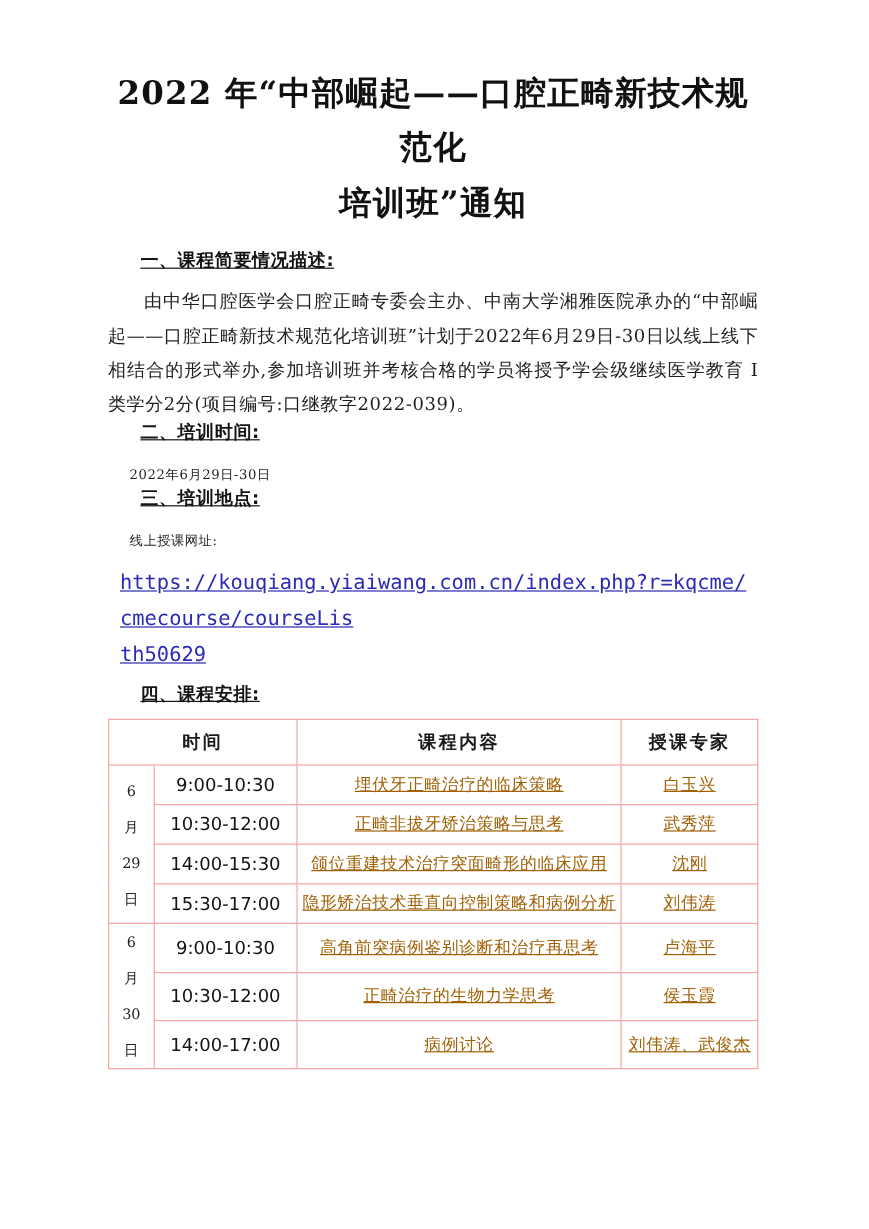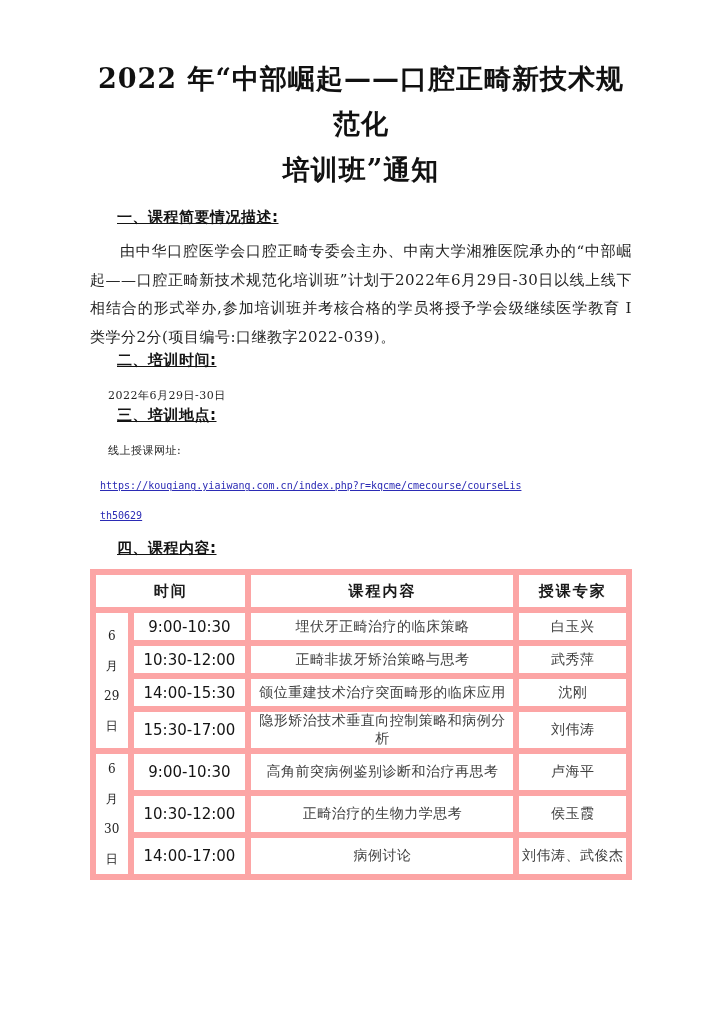--- a/index.html
+++ b/index.html
@@ -51,21 +51,21 @@
   p.plain-line {
     margin: 15px 0 0 0;
     padding-left: 18px;
     font-size: 11px;
     line-height: 21px;
     letter-spacing: 0.5px;
   }
   p.url-line {
     margin: 10px 0 0 0;
     padding-left: 10px;
-    font-size: 10px;
+    font-size: 17px;
     line-height: 30px;
   }
   p.url-line a {
     color: #2b2bb5;
     text-decoration: underline;
     font-family: "DejaVu Sans Mono", "Liberation Mono", monospace;
     letter-spacing: 0px;
     word-break: break-all;
     cursor: pointer;
   }
@@ -73,21 +73,21 @@
     margin-top: 11px;
     width: 100%;
     border-collapse: collapse;
     table-layout: fixed;
   }
   table.schedule col.c-date   { width: 7%; }
   table.schedule col.c-time   { width: 22%; }
   table.schedule col.c-content{ width: 50%; }
   table.schedule col.c-expert { width: 21%; }
   table.schedule th, table.schedule td {
-    border: 6px solid #fca5a5;
+    border: 1px solid #fca5a5;
     text-align: center;
     vertical-align: middle;
     padding: 0 2px;
     box-sizing: border-box;
   }
   table.schedule th {
     height: 38px;
     font-size: 15px;
     font-weight: 700;
     color: #1a1a1a;
@@ -95,22 +95,23 @@
     letter-spacing: 2px;
   }
   table.schedule td { height: 33px; }
   td.time-cell {
     font-family: "DejaVu Sans", "Liberation Sans", sans-serif;
     font-size: 15px;
     color: #141414;
   }
   td.content-cell, td.expert-cell {
     font-size: 14px;
-    color: #404040;
-    letter-spacing: 0.5px;
+    color: #a16207;
+    letter-spacing: 0.5px;
+    text-decoration: underline;
   }
   td.date-cell {
     font-size: 12px;
     color: #222222;
     padding: 4px 0;
   }
   td.date-cell div {
     line-height: 30px;
   }
 </style>
@@ -129,21 +130,21 @@
 
   <h2 class="sec-heading mt20">二、培训时间:</h2>
   <p class="plain-line">2022年6月29日-30日</p>
 
   <h2 class="sec-heading mt14">三、培训地点:</h2>
   <p class="plain-line">线上授课网址:</p>
   <p class="url-line">
     <a><span>https://kouqiang.yiaiwang.com.cn/index.php?r=kqcme/cmecourse/courseLis</span><br><span>th50629</span></a>
   </p>
 
-  <h2 class="sec-heading" style="margin-top:8px;">四、课程内容:</h2>
+  <h2 class="sec-heading" style="margin-top:8px;">四、课程安排:</h2>
 
   <table class="schedule">
     <colgroup>
       <col class="c-date">
         <col class="c-time">
         <col class="c-content">
         <col class="c-expert">
     </colgroup>
     <thead>
       <tr>

